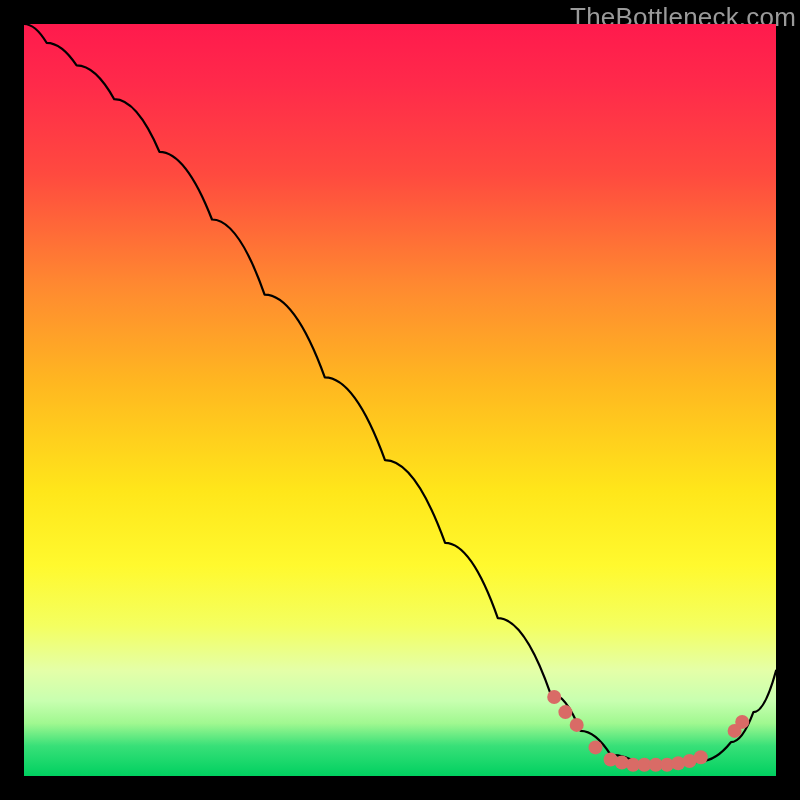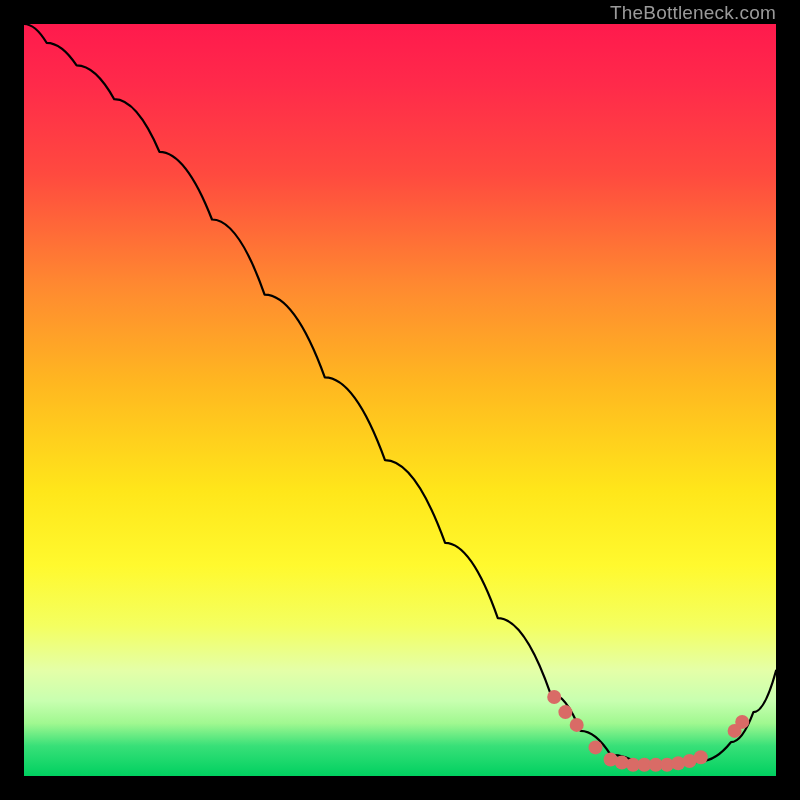--- a/index.html
+++ b/index.html
@@ -37,23 +37,23 @@
       #e4ffa8 86%,
       #c8ffb0 90%,
       #a0f890 93%,
       #38e078 96%,
       #00d060 100%
     );
   }
   .watermark {
     position: absolute;
     top: 2px;
-    right: 24px;
+    right: 4px;
     color: #9a9a9a;
-    font-size: 19px;
+    font-size: 26px;
     letter-spacing: 0.2px;
     user-select: none;
   }
   svg.curve {
     position: absolute;
     left: 0;
     top: 0;
     width: 752px;
     height: 752px;
     overflow: visible;

